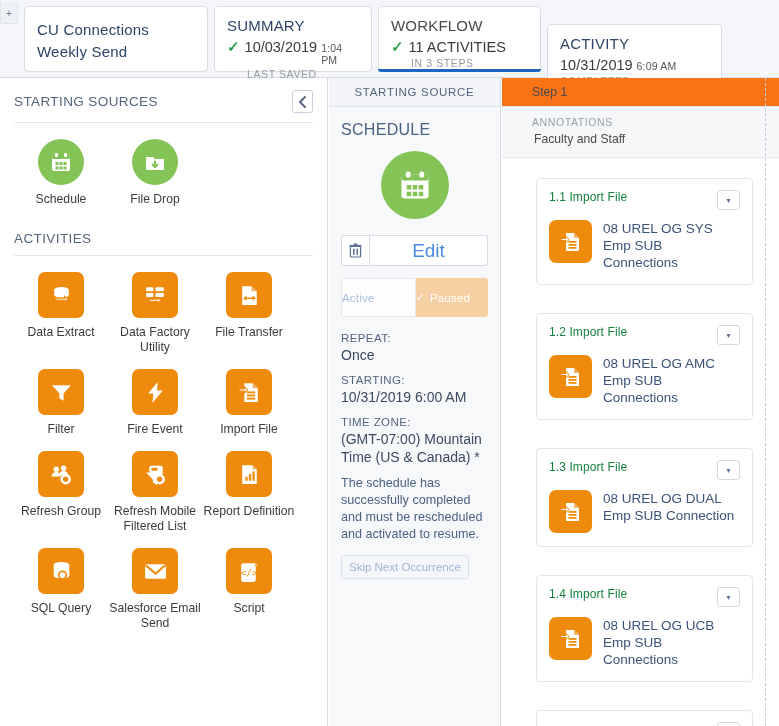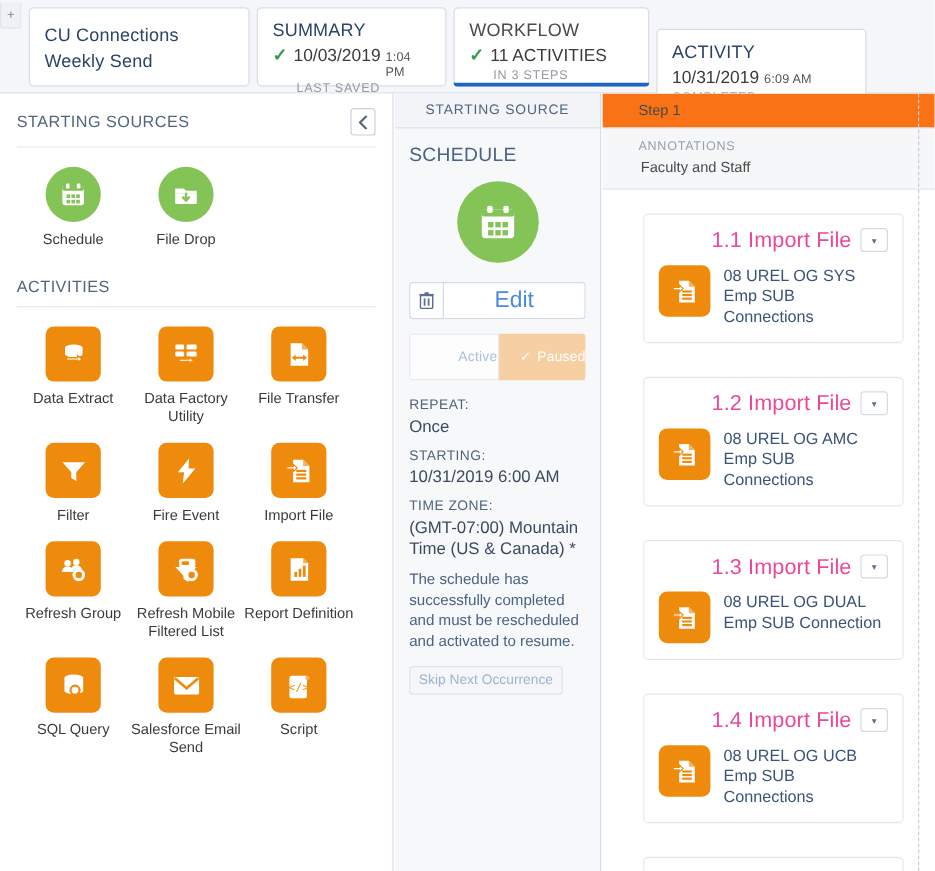--- a/index.html
+++ b/index.html
@@ -125,21 +125,21 @@
     justify-content: center; color: #5b7099;
   }
   .btn-edit {
     flex: 1; height: 31px; border: 1px solid #d6dbe3; border-left: none;
     background: #fff; border-radius: 0 3px 3px 0; color: #4a8be0;
     font-size: 19px; display: flex; align-items: center; justify-content: center;
   }
   .toggle { display: flex; margin-bottom: 14px; border-radius: 3px; overflow: hidden; }
   .toggle-opt {
     flex: 1; height: 39px; font-size: 11.5px; display: flex; align-items: center;
-    justify-content: flex-end; letter-spacing: .2px;
+    justify-content: flex-start; letter-spacing: .2px;
   }
   .toggle-opt.inactive { background: #fdfdfd; border: 1px solid #e3e7ee; color: #a8bedd; }
   .toggle-opt.active-paused { background: #f6cfa3; color: #ffffff; }
   .toggle-opt.active-paused .tcheck { margin-right: 5px; font-size: 11px; }
   .field { margin-bottom: 9px; }
   .field-label {
     font-size: 11.5px; color: #53657d; letter-spacing: .4px; line-height: 15px;
   }
   .field-value {
     font-size: 14px; color: #3b4a61; line-height: 18px;
@@ -169,21 +169,21 @@
   .ann-label {
     font-size: 10.5px; color: #97a0ad; letter-spacing: .6px; margin-bottom: 4px;
   }
   .ann-value { font-size: 12.2px; color: #4a4a4a; padding-left: 2px; }
   .cards { padding: 20px 0 0 0; position: relative; }
   .card {
     width: 217px; margin: 0 0 28px 34px; border: 1px solid #e2e7ef;
     border-radius: 4px; background: #fff; padding: 11px 12px 13px 12px;
   }
   .card-top { display: flex; align-items: flex-start; justify-content: space-between; }
-  .card-title { font-size: 18px; color: #ec4899; letter-spacing: .1px; margin-left: 44px; }
+  .card-title { font-size: 12px; color: #15803d; letter-spacing: .1px; }
   .caret-btn {
     width: 23px; height: 20px; border: 1px solid #d6dbe3; border-radius: 3px;
     background: #fff; display: flex; align-items: center; justify-content: center;
     color: #5b7099; font-size: 8px;
   }
   .card-body { display: flex; align-items: flex-start; margin-top: 10px; }
   .card-ico {
     width: 43px; height: 43px; background: #ef8b0c; border-radius: 7px;
     display: flex; align-items: center; justify-content: center; flex: 0 0 43px;
   }

